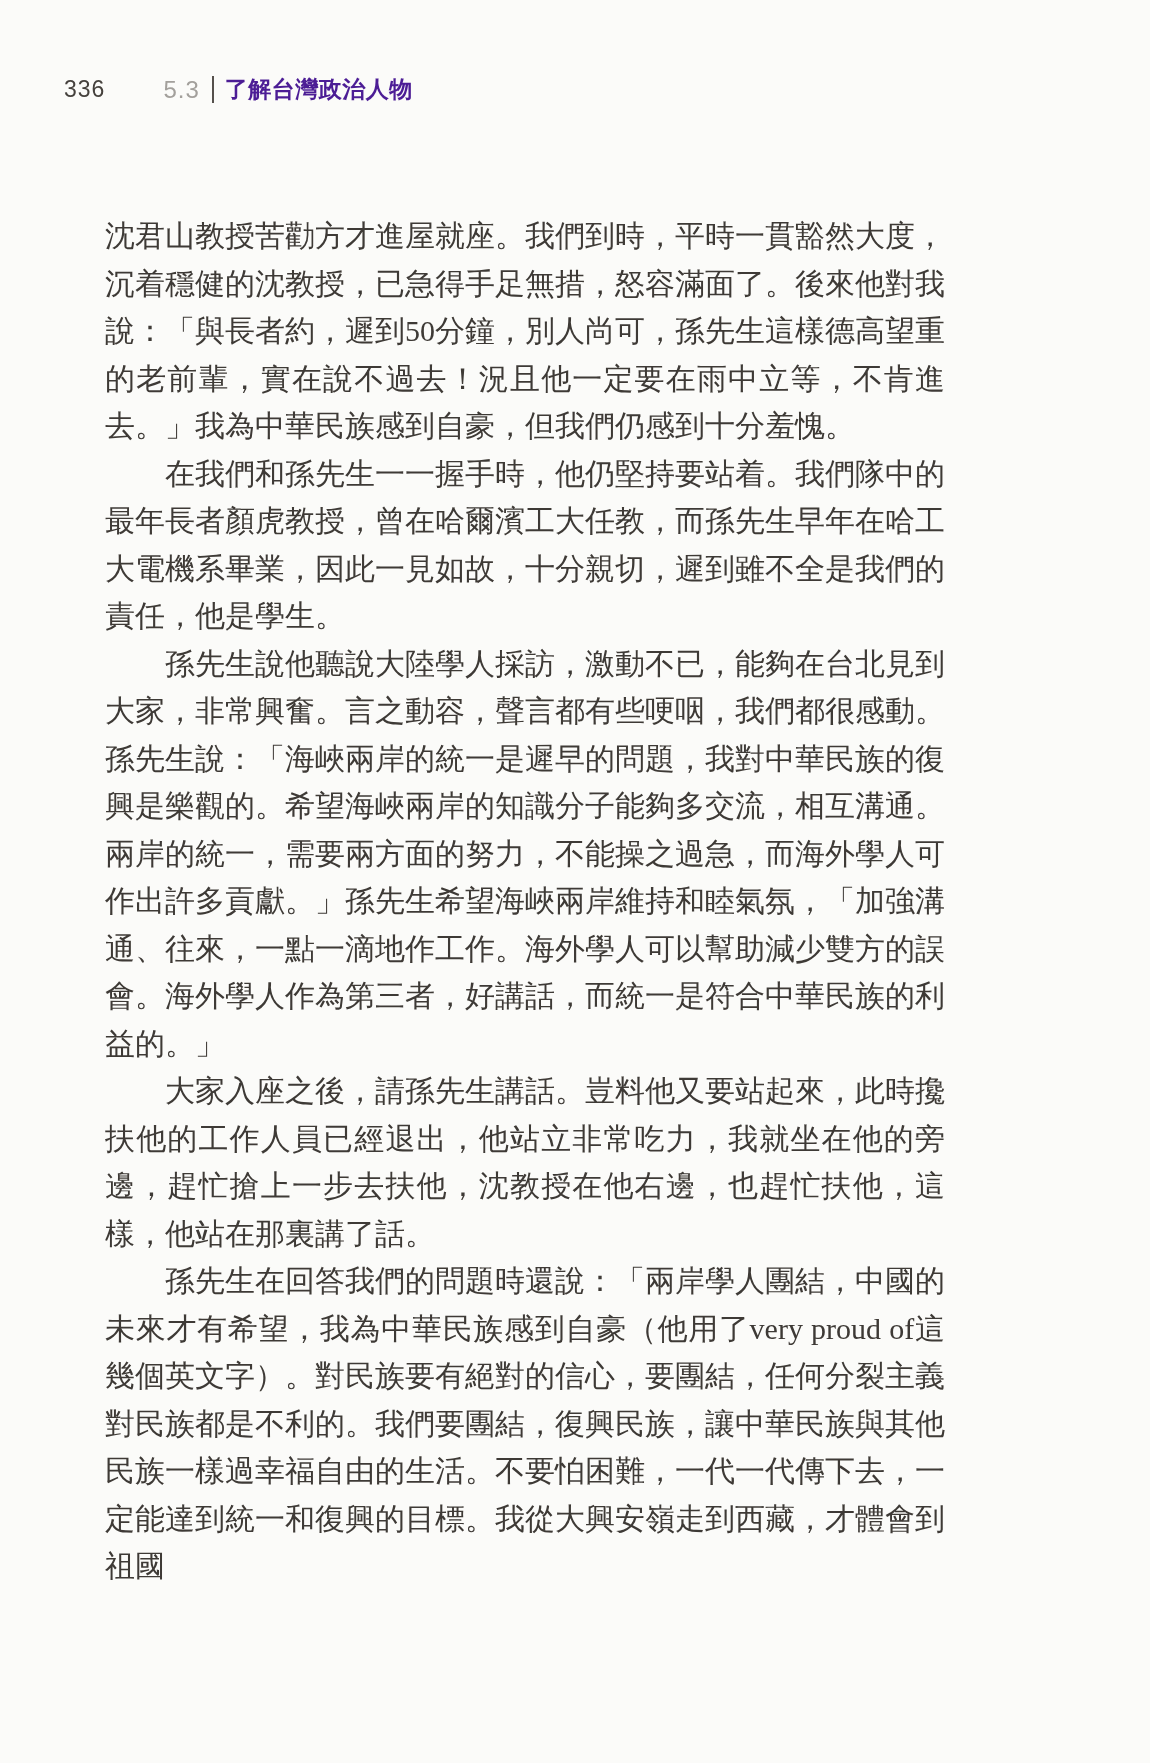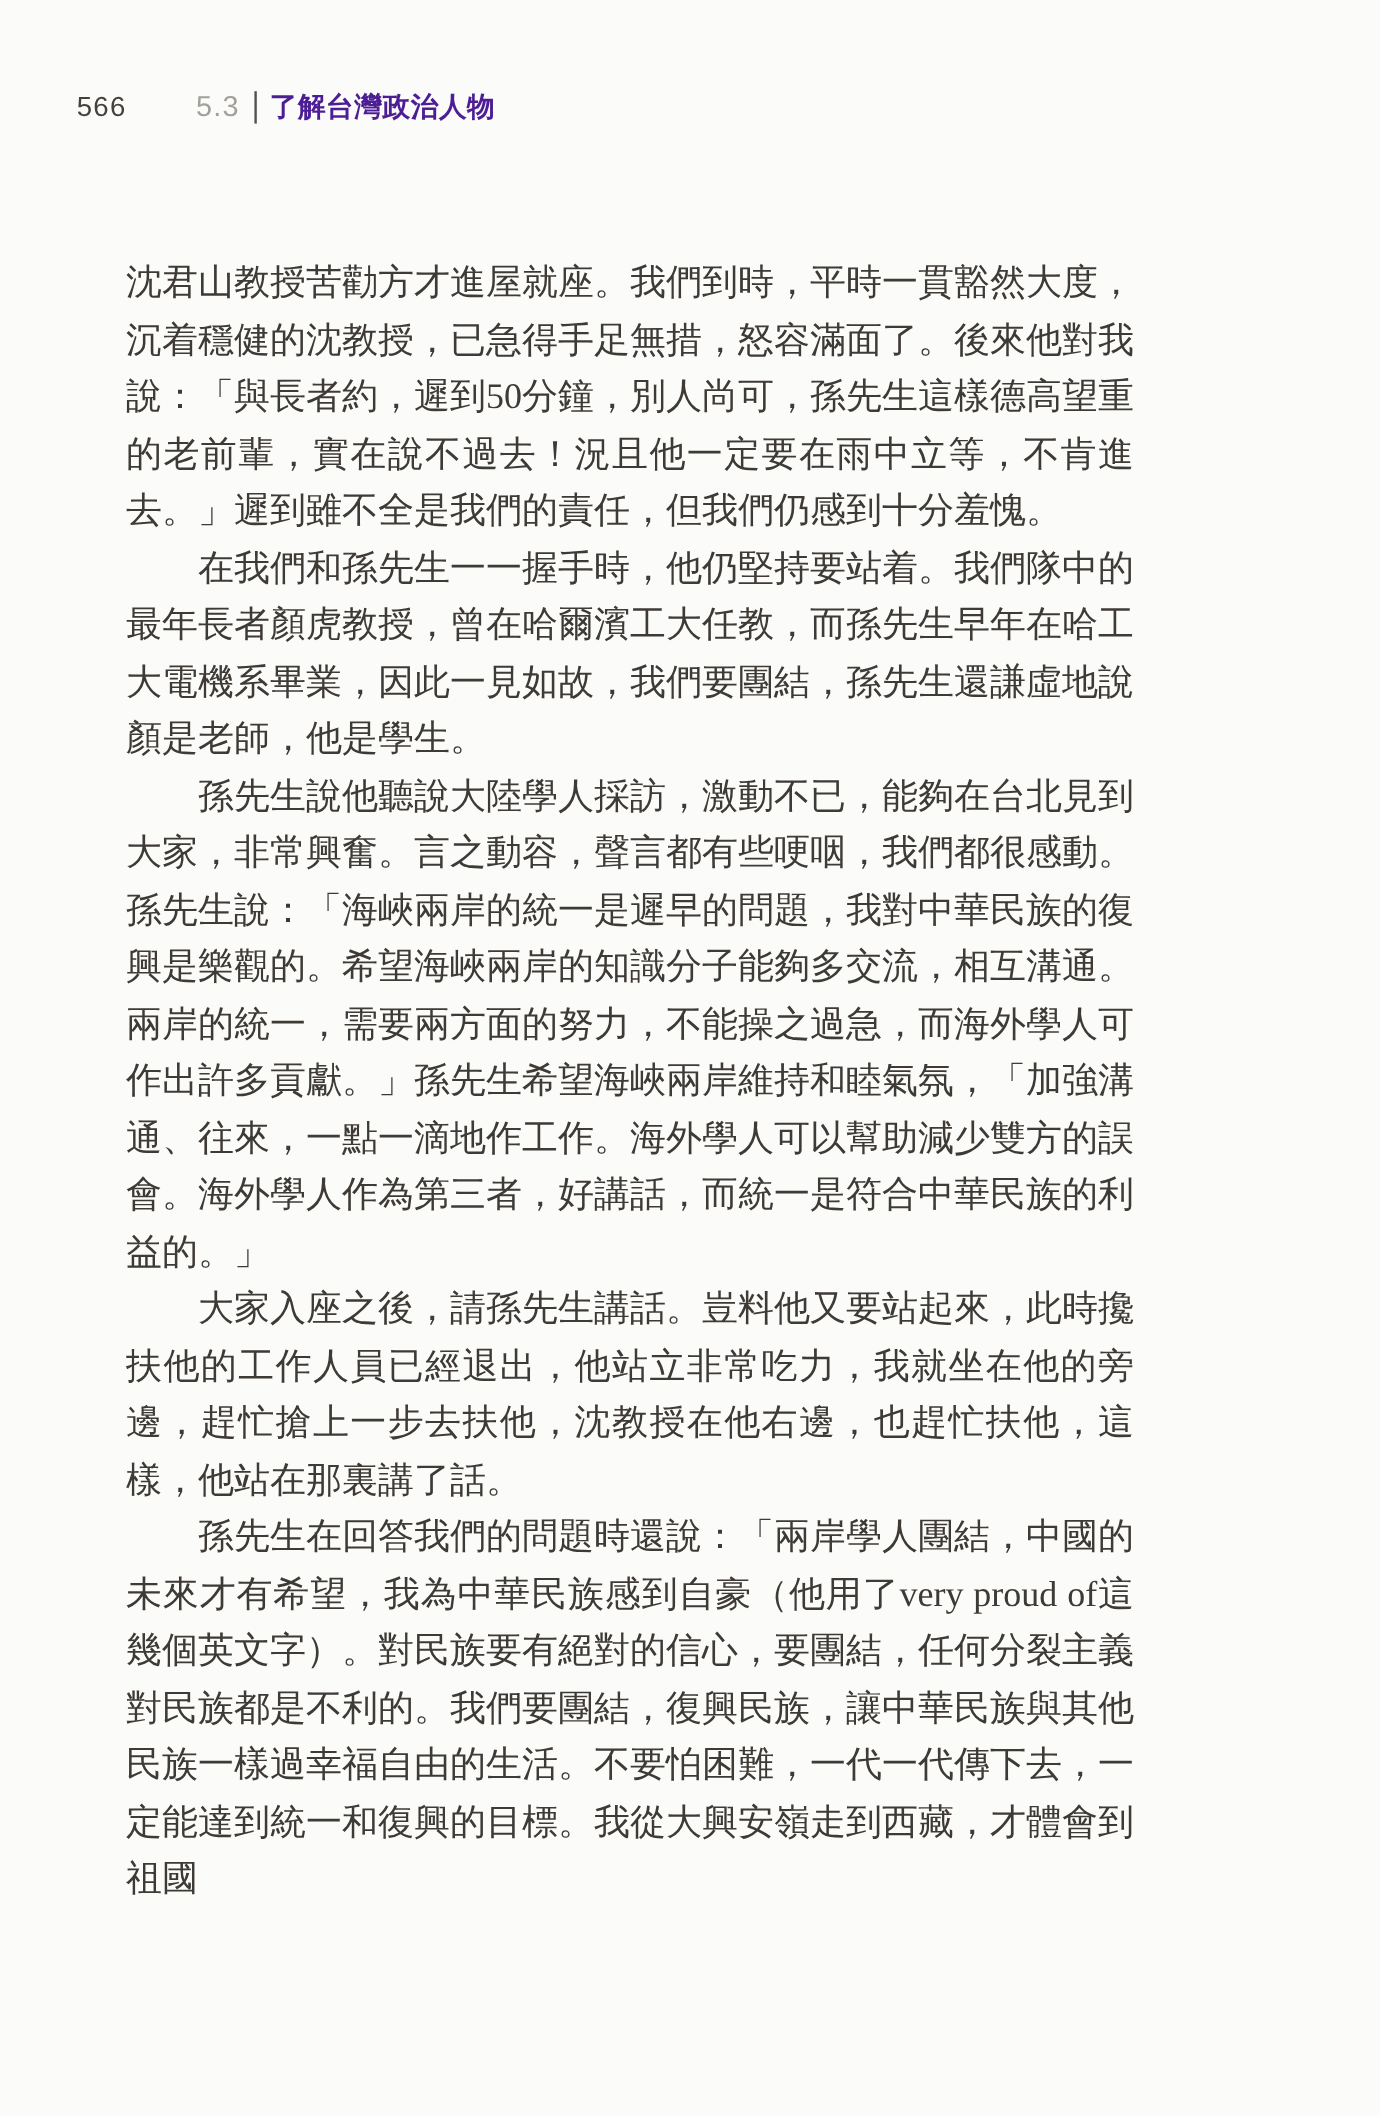--- a/index.html
+++ b/index.html
@@ -69,28 +69,28 @@
   .article p.no-indent {
     text-indent: 0;
   }
 </style>
 </head>
 <body>
 
 <div class="page">
 
   <div class="running-head">
-    <span class="page-number">566</span>
+    <span class="page-number">336</span>
     <span class="section-number">5.3</span>
     <span class="head-divider"></span>
     <span class="section-title">了解台灣政治人物</span>
   </div>
 
   <div class="article">
 
-  <p class="no-indent">沈君山教授苦勸方才進屋就座。我們到時，平時一貫豁然大度，沉着穩健的沈教授，已急得手足無措，怒容滿面了。後來他對我說：「與長者約，遲到50分鐘，別人尚可，孫先生這樣德高望重的老前輩，實在說不過去！況且他一定要在雨中立等，不肯進去。」遲到雖不全是我們的責任，但我們仍感到十分羞愧。</p>
-      <p>在我們和孫先生一一握手時，他仍堅持要站着。我們隊中的最年長者顏虎教授，曾在哈爾濱工大任教，而孫先生早年在哈工大電機系畢業，因此一見如故，我們要團結，孫先生還謙虛地說顏是老師，他是學生。</p>
+  <p class="no-indent">沈君山教授苦勸方才進屋就座。我們到時，平時一貫豁然大度，沉着穩健的沈教授，已急得手足無措，怒容滿面了。後來他對我說：「與長者約，遲到50分鐘，別人尚可，孫先生這樣德高望重的老前輩，實在說不過去！況且他一定要在雨中立等，不肯進去。」我為中華民族感到自豪，但我們仍感到十分羞愧。</p>
+      <p>在我們和孫先生一一握手時，他仍堅持要站着。我們隊中的最年長者顏虎教授，曾在哈爾濱工大任教，而孫先生早年在哈工大電機系畢業，因此一見如故，十分親切，遲到雖不全是我們的責任，他是學生。</p>
       <p>孫先生說他聽說大陸學人採訪，激動不已，能夠在台北見到大家，非常興奮。言之動容，聲言都有些哽咽，我們都很感動。孫先生說：「海峽兩岸的統一是遲早的問題，我對中華民族的復興是樂觀的。希望海峽兩岸的知識分子能夠多交流，相互溝通。兩岸的統一，需要兩方面的努力，不能操之過急，而海外學人可作出許多貢獻。」孫先生希望海峽兩岸維持和睦氣氛，「加強溝通、往來，一點一滴地作工作。海外學人可以幫助減少雙方的誤會。海外學人作為第三者，好講話，而統一是符合中華民族的利益的。」</p>
       <p>大家入座之後，請孫先生講話。豈料他又要站起來，此時攙扶他的工作人員已經退出，他站立非常吃力，我就坐在他的旁邊，趕忙搶上一步去扶他，沈教授在他右邊，也趕忙扶他，這樣，他站在那裏講了話。</p>
       <p>孫先生在回答我們的問題時還說：「兩岸學人團結，中國的未來才有希望，我為中華民族感到自豪（他用了very proud of這幾個英文字）。對民族要有絕對的信心，要團結，任何分裂主義對民族都是不利的。我們要團結，復興民族，讓中華民族與其他民族一樣過幸福自由的生活。不要怕困難，一代一代傳下去，一定能達到統一和復興的目標。我從大興安嶺走到西藏，才體會到祖國</p>
     </div>
 
 </div>
 
 </body></html>

